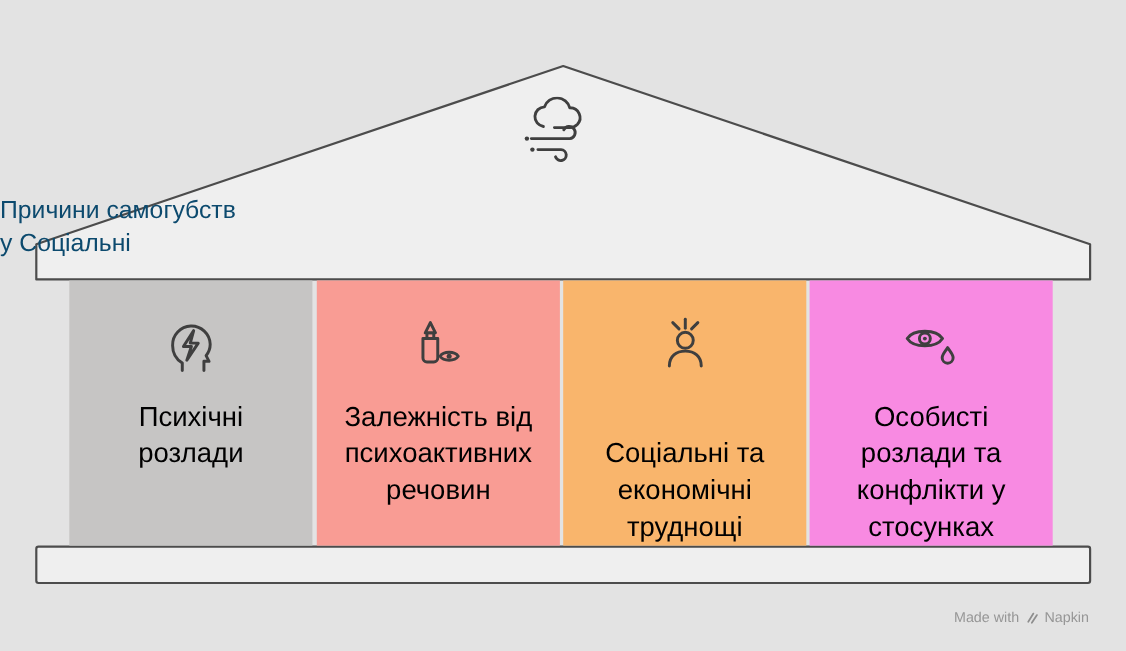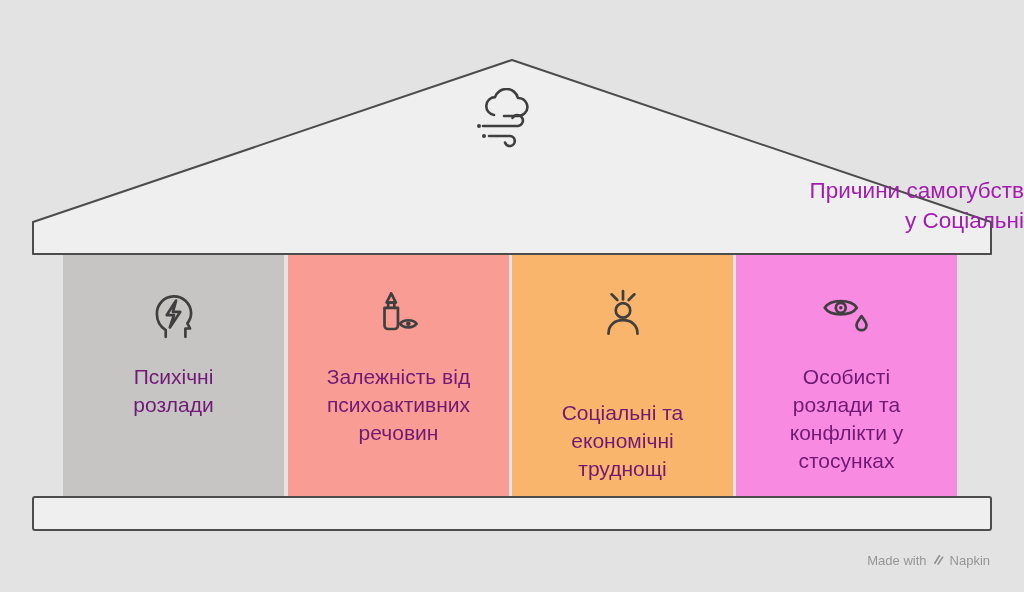--- a/index.html
+++ b/index.html
@@ -18,63 +18,63 @@
     stroke-linejoin:round;
   }
   .top-icon{
     position:absolute;
     top:88px;left:50%;
     transform:translateX(-50%);
   }
   .title{
     position:absolute;
     top:176px;left:0;right:0;
-    text-align:right;
+    text-align:left;
     font-size:22.5px;
     line-height:1.35;
-    color:#a21caf;
+    color:#0c4a6e;
   }
   .column{
     position:absolute;
     top:255px;
     width:221px;height:241px;
     display:flex;
     flex-direction:column;
     align-items:center;
   }
   .col-1{left:63px;}
   .col-2{left:288px;}
   .col-3{left:512px;gap:36px;}
   .col-4{left:736px;}
   .col-icon{
     margin-top:28px;
     height:62px;
     display:flex;align-items:center;justify-content:center;
   }
   .col-label{
     margin-top:18px;
-    font-size:21px;
+    font-size:25px;
     line-height:1.33;
-    color:#701a75;
+    color:#000000;
     text-align:center;
     white-space:pre-line;
     padding:0 10px;
   }
   .line-icon{
     stroke:#3f3f3f;
     fill:none;
     stroke-width:2.6;
     stroke-linecap:round;
     stroke-linejoin:round;
   }
   .icon-fill{fill:#3f3f3f;stroke:none;}
   .footer{
     position:absolute;
     right:34px;bottom:24px;
-    display:flex;align-items:flex-start;gap:5px;
+    display:flex;align-items:flex-end;gap:5px;
     font-size:13px;
     color:#969696;
   }
   .footer svg{display:block;}
 </style>
 </head>
 <body>
 
 <div class="canvas">
 

